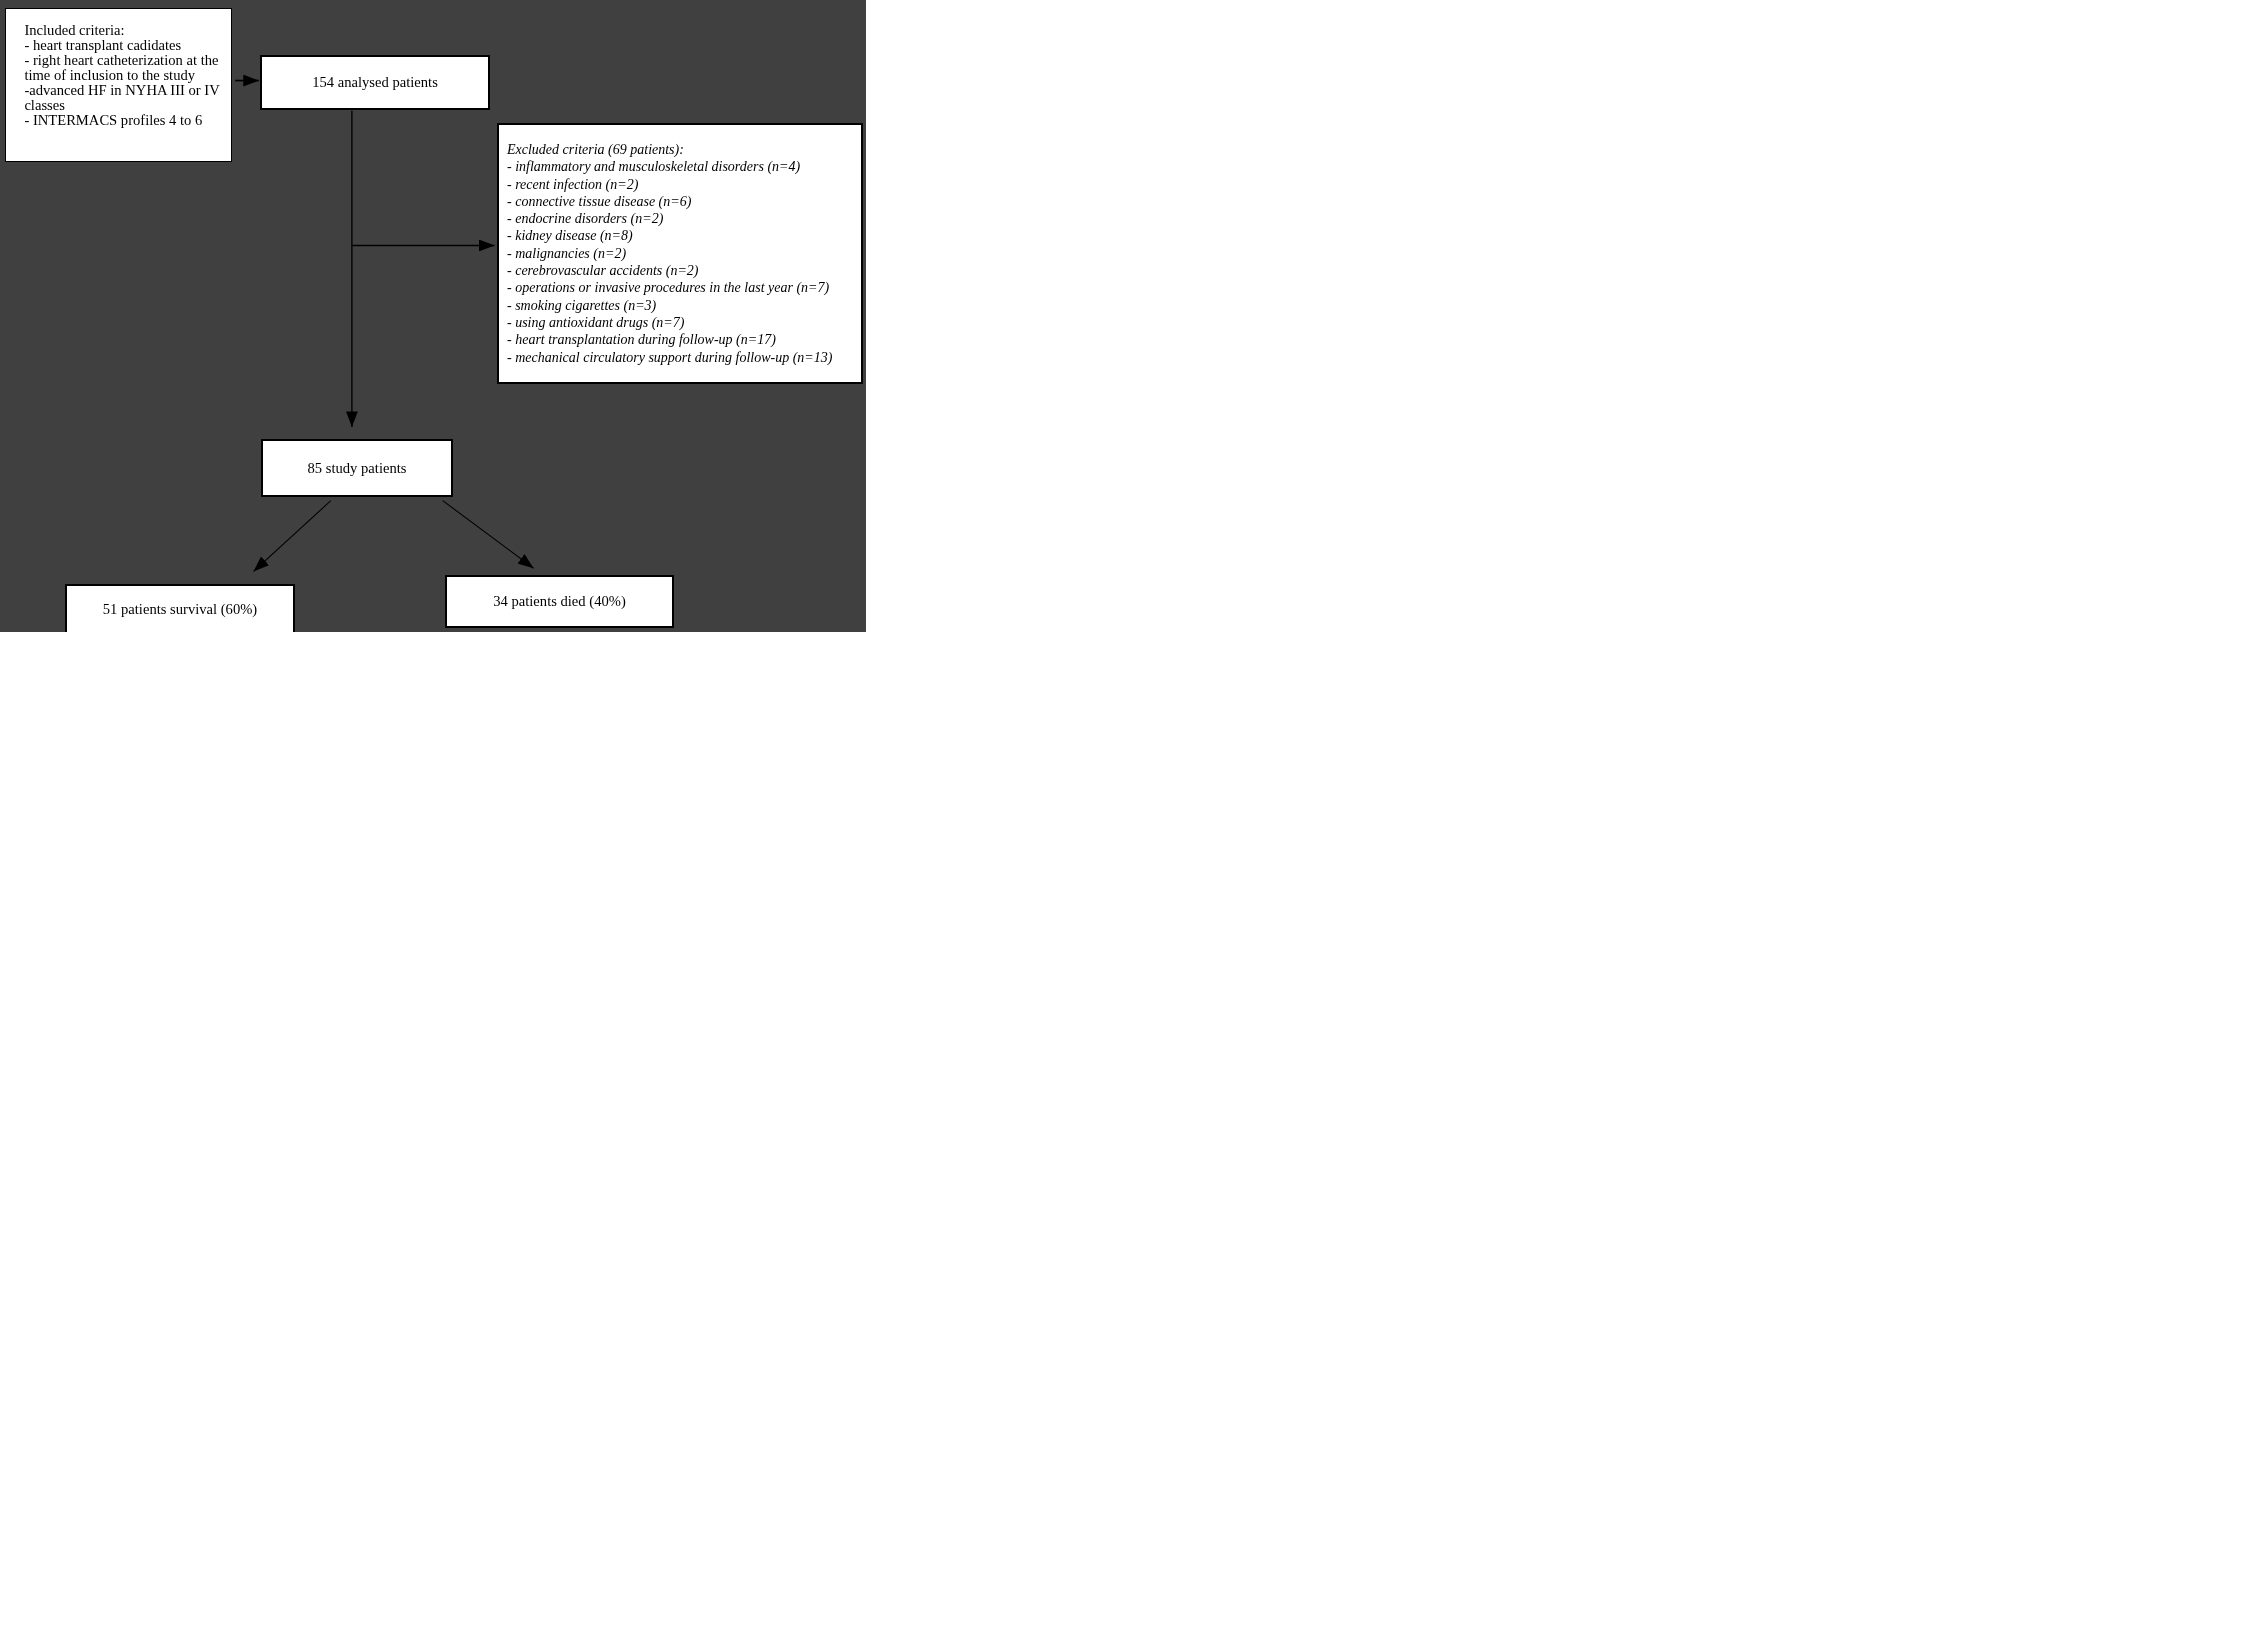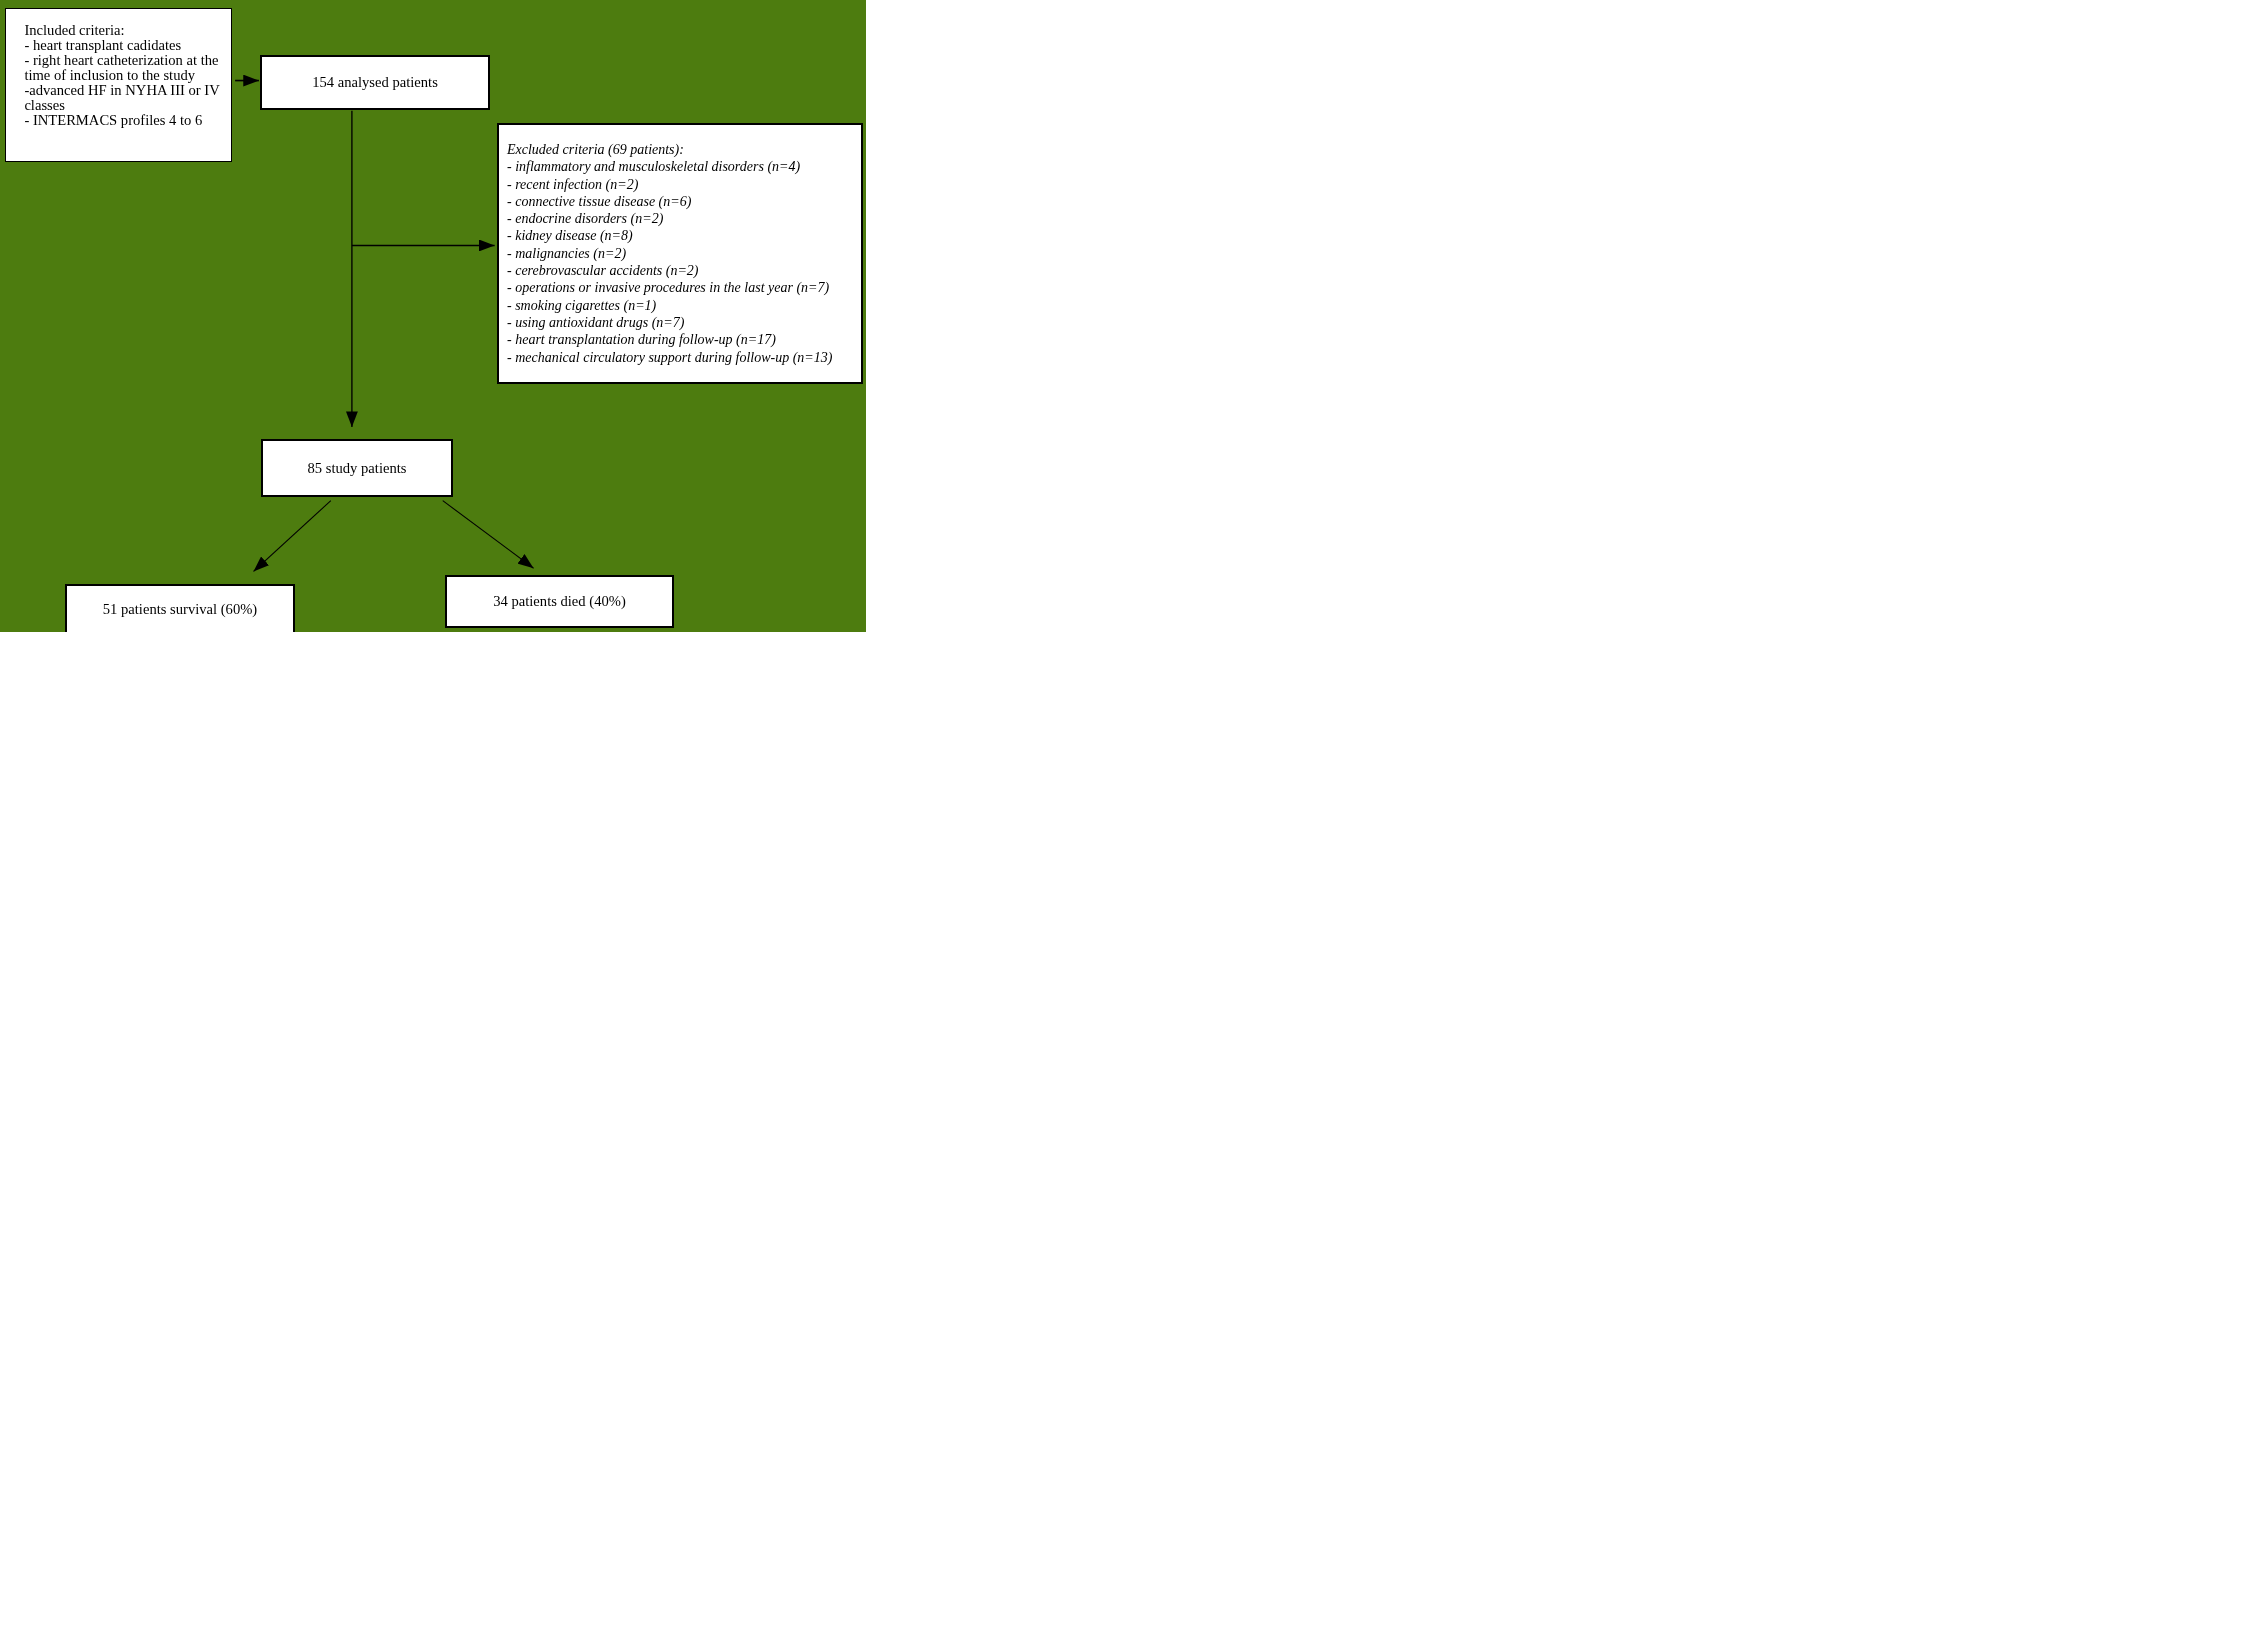--- a/index.html
+++ b/index.html
@@ -4,21 +4,21 @@
 <style>
   html, body {
     margin: 0;
     padding: 0;
     background: #ffffff;
   }
   .canvas {
     position: relative;
     width: 866px;
     height: 632px;
-    background: #4d7c0f;
+    background: #404040;
     font-family: "Liberation Serif", "DejaVu Serif", serif;
     color: #000000;
     overflow: hidden;
   }
   .arrows {
     position: absolute;
     inset: 0;
     width: 100%;
     height: 100%;
   }
@@ -103,21 +103,21 @@
   <div class="box excluded-box">
     <div class="textline">Excluded criteria (69 patients):</div>
     <div class="textline">- inflammatory and musculoskeletal disorders (n=4)</div>
     <div class="textline">- recent infection (n=2)</div>
     <div class="textline">- connective tissue disease (n=6)</div>
     <div class="textline">- endocrine disorders (n=2)</div>
     <div class="textline">- kidney disease (n=8)</div>
     <div class="textline">- malignancies (n=2)</div>
     <div class="textline">- cerebrovascular accidents (n=2)</div>
     <div class="textline">- operations or invasive procedures in the last year (n=7)</div>
-    <div class="textline">- smoking cigarettes (n=1)</div>
+    <div class="textline">- smoking cigarettes (n=3)</div>
     <div class="textline">- using antioxidant drugs (n=7)</div>
     <div class="textline">- heart transplantation during follow-up (n=17)</div>
     <div class="textline">- mechanical circulatory support during follow-up (n=13)</div>
   </div>
 
   <div class="box center-box study-box">
     <span>85 study patients</span>
   </div>
 
   <div class="box center-box survival-box">

